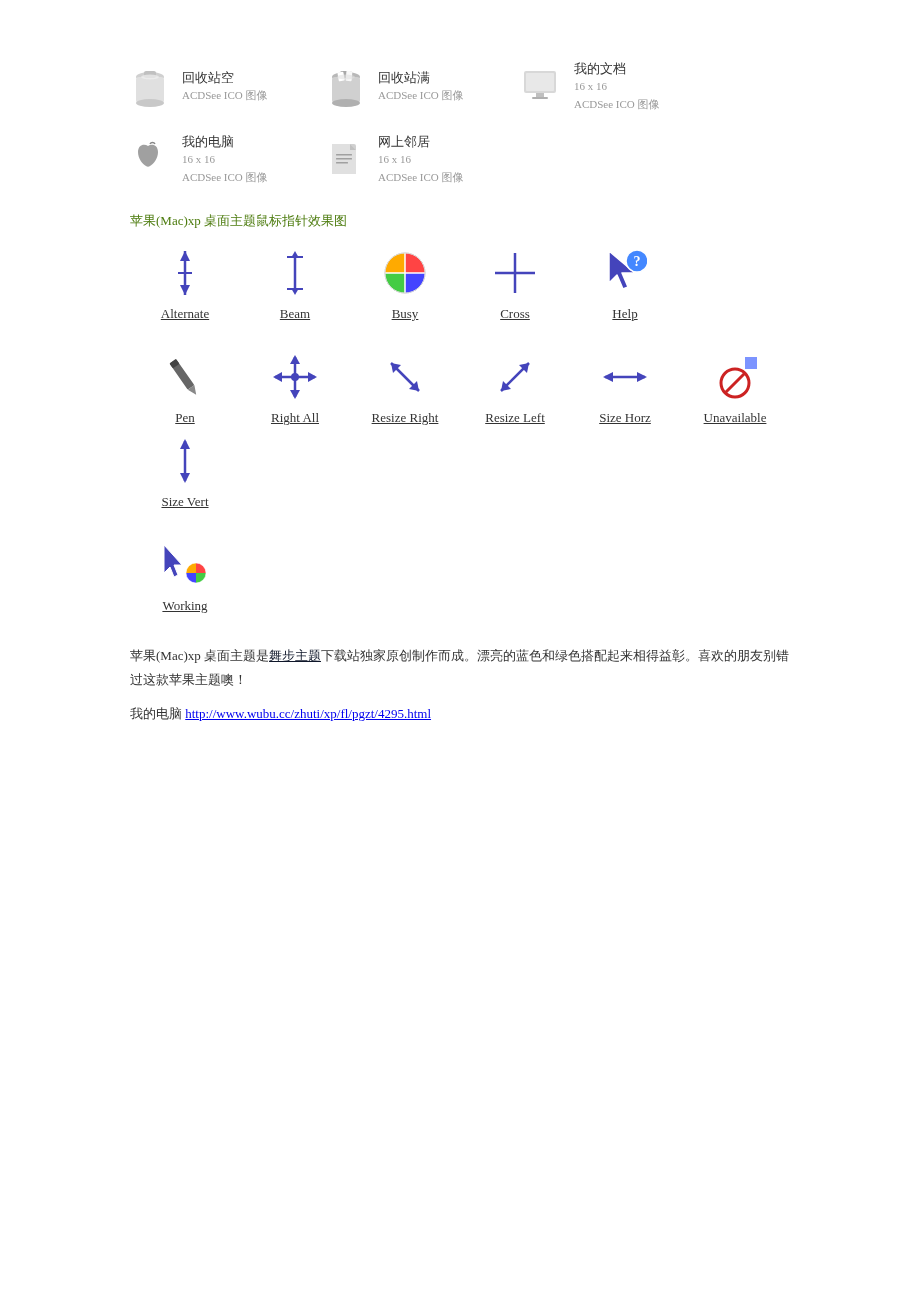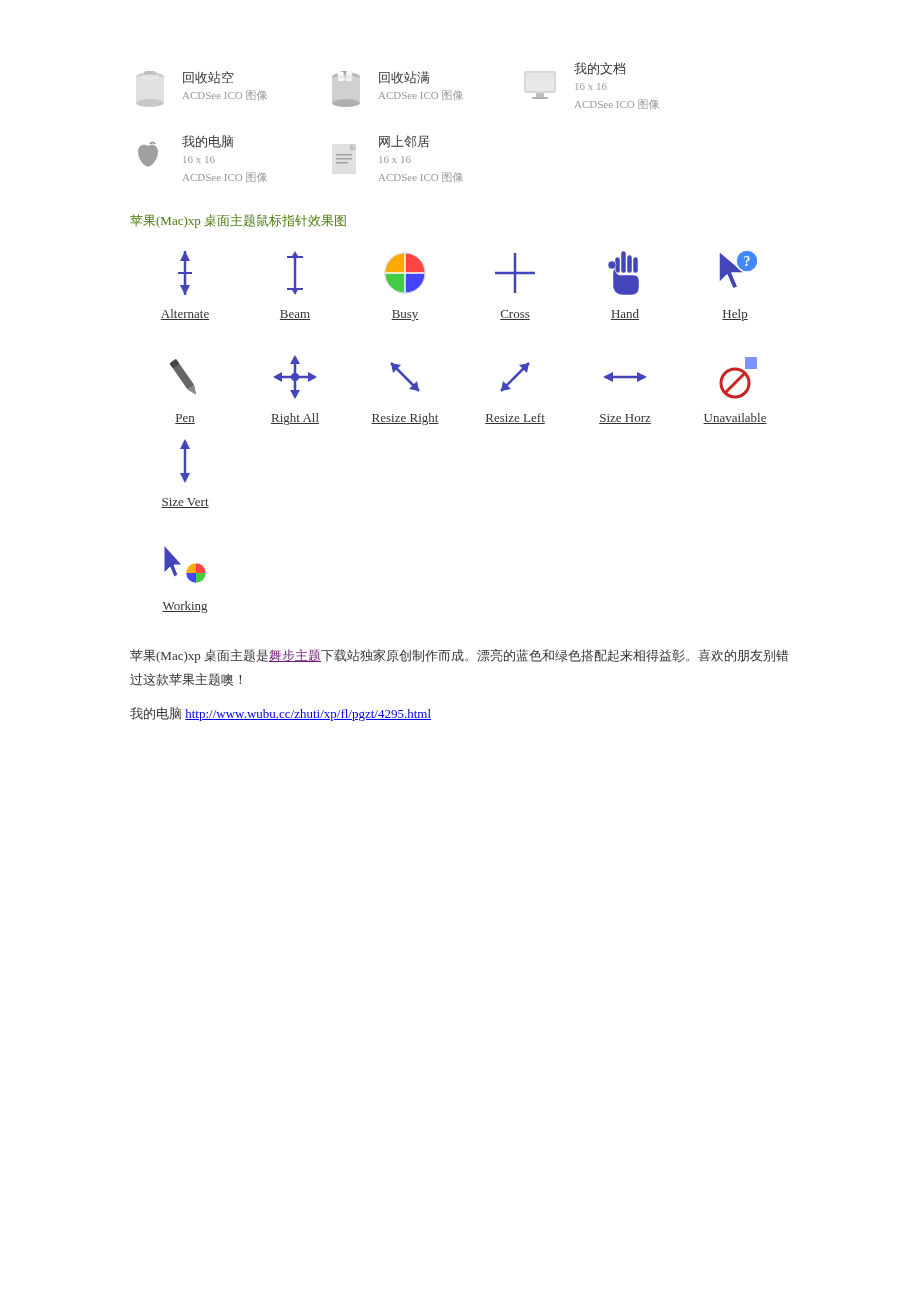--- a/index.html
+++ b/index.html
@@ -75,21 +75,21 @@
       text-align: center;
     }
 
     .description {
       font-size: 13px;
       color: #333;
       line-height: 1.8;
       margin-top: 16px;
     }
     .description a {
-      color: #701a75;
+      color: #0f172a;
       text-decoration: underline;
     }
     .download-line {
       font-size: 13px;
       color: #333;
       margin-top: 14px;
     }
 
     
     svg text {
@@ -243,35 +243,20 @@
       <svg width="44" height="44" viewBox="0 0 44 44">
 
         <line x1="22" y1="2" x2="22" y2="42" stroke="#4444bb" stroke-width="2.5"></line>
         <line x1="2" y1="22" x2="42" y2="22" stroke="#4444bb" stroke-width="2.5"></line>
       </svg>
     </div>
     <span class="cursor-label">Cross</span>
   </div>
 
 
-  <div class="cursor-item">
-    <div class="cursor-icon">
-      <svg width="40" height="48" viewBox="0 0 40 48">
-
-        <rect x="16" y="2" width="5" height="22" rx="2.5" fill="#4444bb" stroke="white" stroke-width="0.5"></rect>
-        <rect x="22" y="6" width="5" height="18" rx="2.5" fill="#4444bb" stroke="white" stroke-width="0.5"></rect>
-        <rect x="28" y="8" width="5" height="16" rx="2.5" fill="#4444bb" stroke="white" stroke-width="0.5"></rect>
-        <rect x="10" y="8" width="5" height="16" rx="2.5" fill="#4444bb" stroke="white" stroke-width="0.5"></rect>
-        <path d="M10 20 Q10 24 14 26 L28 26 Q34 26 34 32 L34 38 Q34 46 26 46 L18 46 Q10 46 8 38 L8 24 Q8 20 10 20Z" fill="#4444bb" stroke="white" stroke-width="0.5"></path>
-
-        <circle cx="7" cy="16" r="4" fill="#4444bb" stroke="white" stroke-width="0.5"></circle>
-      </svg>
-    </div>
-    <span class="cursor-label">Hand</span>
-  </div>
 
   <div class="cursor-item">
     <div class="cursor-icon">
       <svg width="44" height="48" viewBox="0 0 44 48">
 
         <polygon points="6,2 6,34 14,26 20,40 25,38 19,24 32,24" fill="#4444bb" stroke="white" stroke-width="1.5" stroke-linejoin="round"></polygon>
         <circle cx="34" cy="12" r="11" fill="#4488ff" stroke="white" stroke-width="1.5"></circle>
         <text x="34" y="17" text-anchor="middle" font-size="14" font-weight="bold" fill="white" font-family="Arial">?</text>
       </svg>
     </div>

